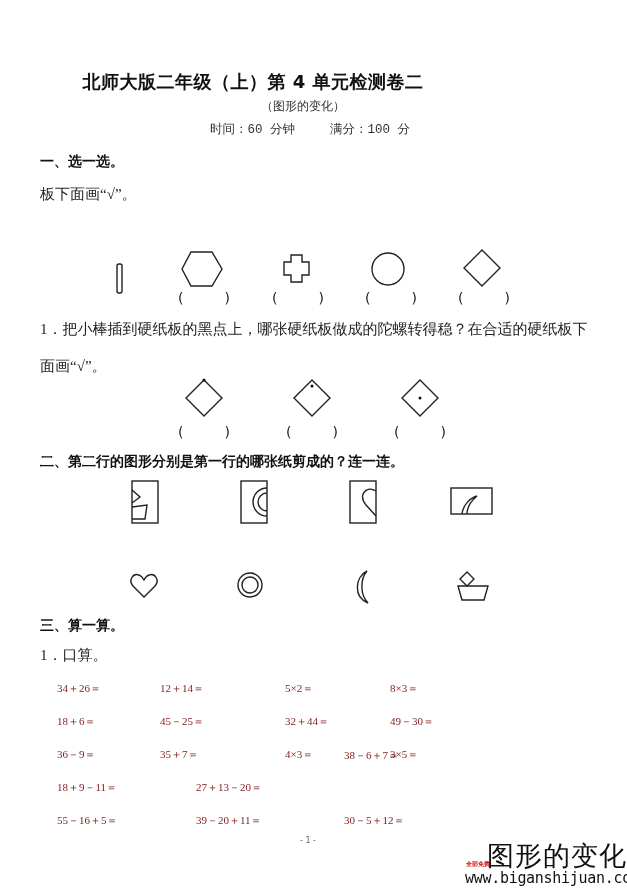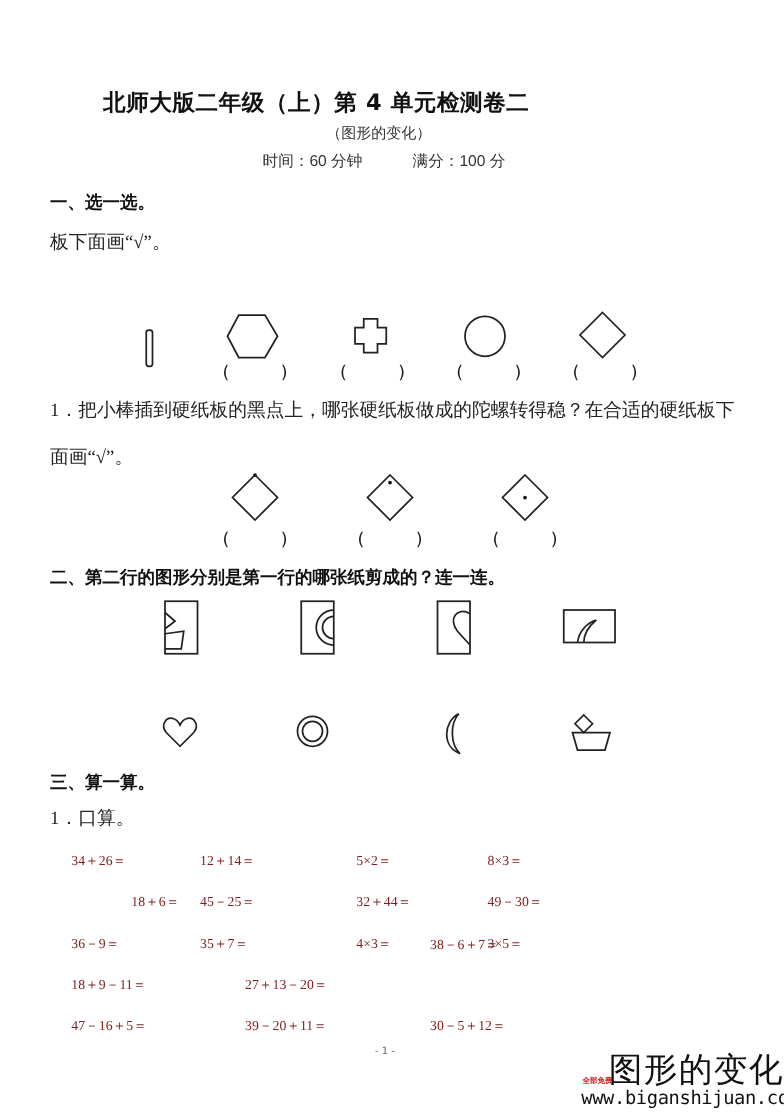--- a/index.html
+++ b/index.html
@@ -2,21 +2,21 @@
 <html><head>
 <meta charset="utf-8">
 <style>
   html, body { margin:0; padding:0; background:#ffffff; }
   body { width:627px; height:893px; position:relative; overflow:hidden; color:#1a1a1a;
          font-family:"Liberation Serif","DejaVu Serif",serif; }
   .abs { position:absolute; }
   .title { left:0; width:506px; top:70px; text-align:center; font-family:"DejaVu Sans",sans-serif;
            font-weight:bold; font-size:18px; letter-spacing:0.5px; color:#111; }
   .subtitle { left:0; width:606px; top:98px; text-align:center; font-family:"DejaVu Sans",sans-serif; font-size:12px; color:#333; }
-  .meta { top:121px; font-family:Liberation Sans, sans-serif; font-size:12.5px; color:#333; }
+  .meta { top:121px; font-family:Liberation Mono, monospace; font-size:12.5px; color:#333; }
   .sec { left:40px; font-family:"DejaVu Sans",sans-serif; font-weight:bold; font-size:14px; color:#111; }
   .q { left:40px; width:560px; font-size:15px; line-height:37px; color:#222; }
   .paren { font-family:"DejaVu Sans",sans-serif; font-size:14px; color:#222; width:52px; display:flex; justify-content:space-between; }
   .expr { font-size:11px; color:#7f1d1d; white-space:nowrap; }
   .pagenum { left:300px; top:836px; font-size:8px; color:#666; font-family:"DejaVu Sans",sans-serif; }
   .wm-title { left:487px; top:838px; font-family:"DejaVu Sans",sans-serif; font-size:27px; color:#111; letter-spacing:1px; }
   .wm-url { left:465px; top:869px; font-family:"DejaVu Sans Mono","Liberation Mono",monospace; font-size:15px; color:#111; letter-spacing:-0.3px; }
   .wm-badge { left:466px; top:860px; font-family:"DejaVu Sans",sans-serif; font-size:6px; color:#d42020; font-weight:bold; }
   svg { position:absolute; overflow:visible; }
   svg .s { fill:none; stroke:#222; stroke-width:1.4; }
@@ -142,34 +142,34 @@
 <div class="abs sec" style="top:453px;">二、第二行的图形分别是第一行的哪张纸剪成的？连一连。</div>
 
 <div class="abs sec" style="top:617px;">三、算一算。</div>
 <div class="abs q" style="top:645px;line-height:20px;">1．口算。</div>
 
 <div class="abs expr" style="left:57px;top:681px;">34＋26＝</div>
 <div class="abs expr" style="left:160px;top:681px;">12＋14＝</div>
 <div class="abs expr" style="left:285px;top:681px;">5×2＝</div>
 <div class="abs expr" style="left:390px;top:681px;">8×3＝</div>
 
-<div class="abs expr" style="left:57px;top:714px;margin-left:48px;">18＋6＝</div>
+<div class="abs expr" style="left:57px;top:714px;">18＋6＝</div>
 <div class="abs expr" style="left:160px;top:714px;">45－25＝</div>
 <div class="abs expr" style="left:285px;top:714px;">32＋44＝</div>
 <div class="abs expr" style="left:390px;top:714px;">49－30＝</div>
 
 <div class="abs expr" style="left:57px;top:747px;">36－9＝</div>
 <div class="abs expr" style="left:160px;top:747px;">35＋7＝</div>
 <div class="abs expr" style="left:285px;top:747px;">4×3＝</div>
 <div class="abs expr" style="left:390px;top:747px;">3×5＝</div>
 
 <div class="abs expr" style="left:57px;top:780px;">18＋9－11＝</div>
 <div class="abs expr" style="left:196px;top:780px;">27＋13－20＝</div>
 <div class="abs expr" style="left:344px;top:748px;text-align:right;">38－6＋7＝</div>
 
-<div class="abs expr" style="left:57px;top:813px;">47－16＋5＝</div>
+<div class="abs expr" style="left:57px;top:813px;">55－16＋5＝</div>
 <div class="abs expr" style="left:196px;top:813px;">39－20＋11＝</div>
 <div class="abs expr" style="left:344px;top:813px;">30－5＋12＝</div>
 
 <div class="abs pagenum">- 1 -</div>
 <div class="abs wm-badge">全部免费</div>
 <div class="abs wm-title">图形的变化</div>
 <div class="abs wm-url">www.biganshijuan.com</div>
 
 </body></html>

